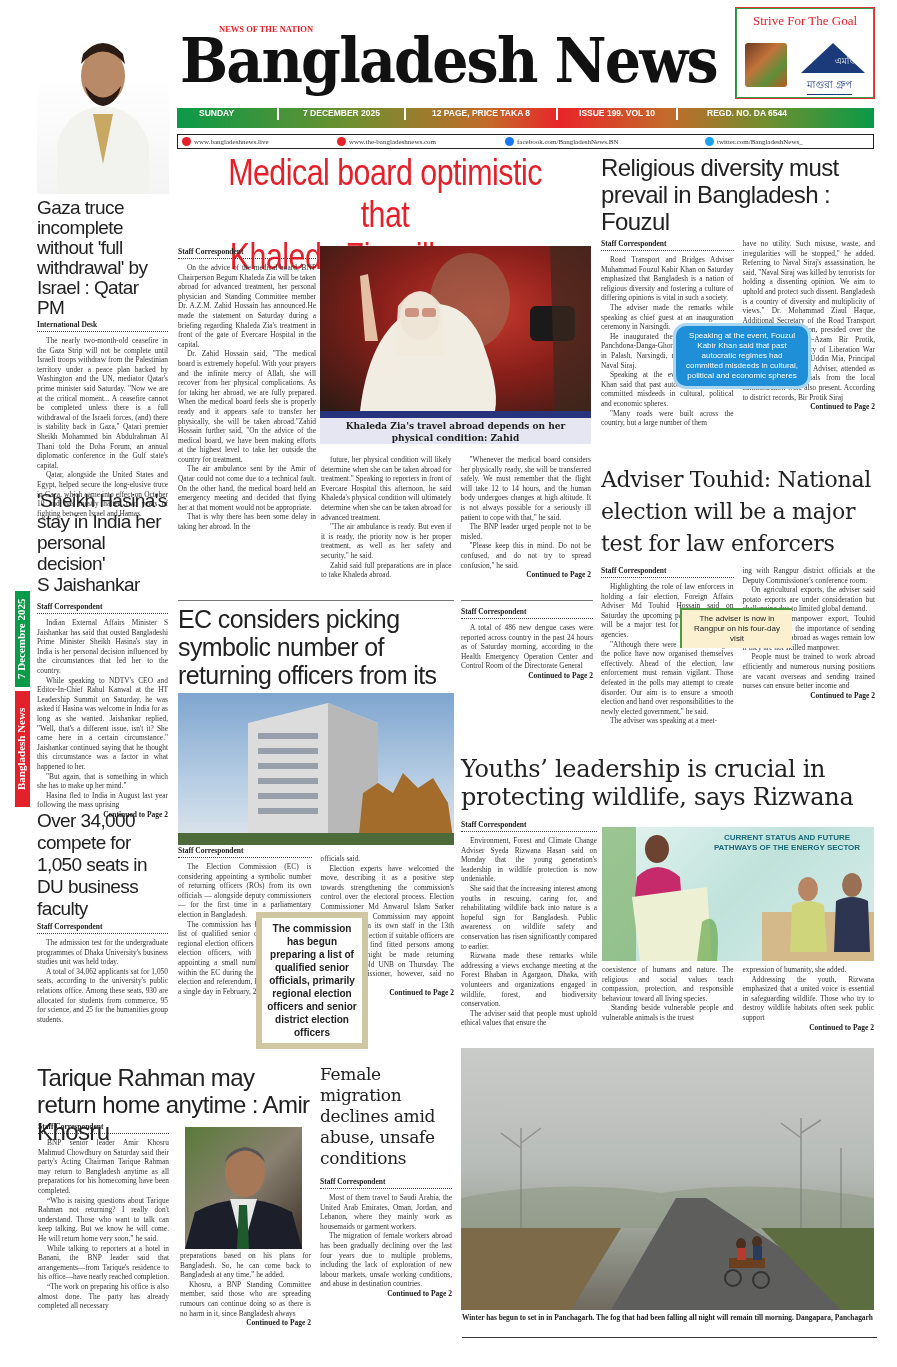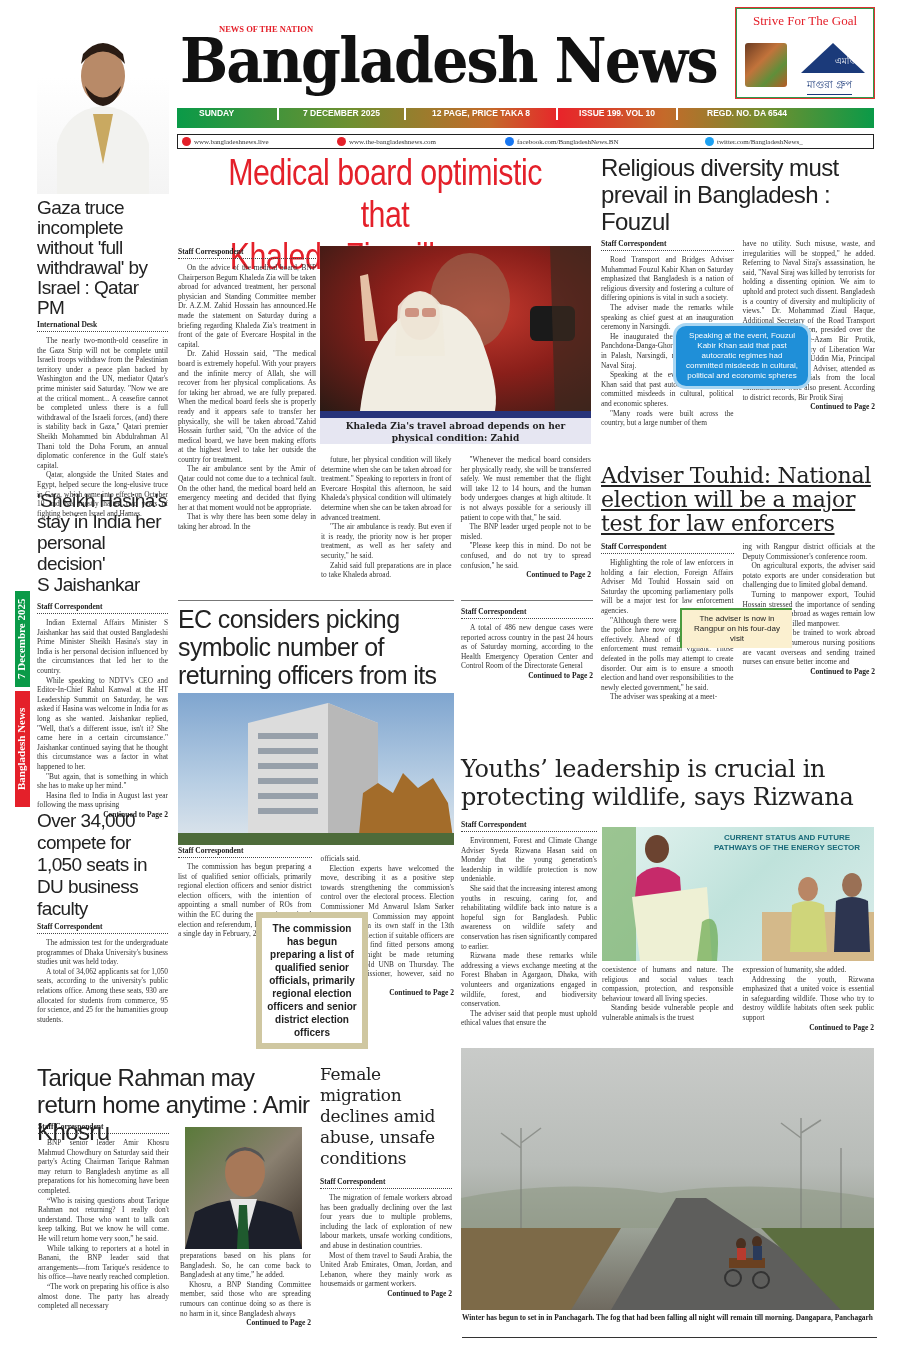--- a/index.html
+++ b/index.html
@@ -188,21 +188,21 @@
       <div class="body-text">
         <p style="text-indent:0;">have no utility. Such misuse, waste, and irregularities will be stopped," he added. Referring to Naval Siraj's assassination, he said, "Naval Siraj was killed by terrorists for holding a dissenting opinion. We aim to uphold and protect such dissent. Bangladesh is a country of diversity and multiplicity of views." Dr. Mohammad Ziaul Haque, Additional Secretary of the Road Transport and Highways Division, presided over the programme. Farooq-e-Azam Bir Protik, Adviser to the Ministry of Liberation War Affairs, and M. Siraj Uddin Mia, Principal Secretary to the Chief Adviser, attended as special guests. Officials from the local administration were also present. According to district records, Bir Protik Siraj</p>
       </div>
       <div class="cont">Continued to Page 2</div>
     </div>
   </div>
 </div>
 <div class="abs pullquote-blue" style="left:676px;top:326px;width:132px;">Speaking at the event, Fouzul Kabir Khan said that past autocratic regimes had committed misdeeds in cultural, political and economic spheres</div>
 
 <div class="abs" style="left:601px;top:464px;width:274px;">
-  <div class="hl-serif" style="font-size:22px;line-height:24px;text-decoration:underline;">Adviser Touhid: National election will be a major test for law enforcers</div>
+  <div class="hl-serif" style="font-size:22px;line-height:32px;">Adviser Touhid: National election will be a major test for law enforcers</div>
   <div class="cols" style="margin-top:6px;">
     <div>
       <div class="byline">Staff Correspondent</div>
       <div class="body-text">
         <p>Highlighting the role of law enforcers in holding a fair election, Foreign Affairs Adviser Md Touhid Hossain said on Saturday the upcoming parliamentary polls will be a major test for law enforcement agencies.</p>
         <p>"Although there were initial challenges, the police have now organised themselves effectively. Ahead of the election, law enforcement must remain vigilant. Those defeated in the polls may attempt to create disorder. Our aim is to ensure a smooth election and hand over responsibilities to the newly elected government," he said.</p>
         <p>The adviser was speaking at a meet-</p>
       </div>
     </div>
     <div>
@@ -235,20 +235,21 @@
     </g>
     <path d="M180 152 L185 100 L200 90 L215 100 L225 80 L240 95 L255 85 L270 110 L276 152 Z" fill="#a36c2a"></path>
     <path d="M0 140 L276 140 L276 152 L0 152 Z" fill="#4d6b3a"></path>
   </svg>
 </div>
 <div class="abs" style="left:178px;top:846px;width:276px;">
   <div class="cols">
     <div>
       <div class="byline">Staff Correspondent</div>
       <div class="body-text">
+        <p>The Election Commission (EC) is considering appointing a symbolic number of returning officers (ROs) from its own officials — alongside deputy commissioners — for the first time in a parliamentary election in Bangladesh.</p>
         <p>The commission has begun preparing a list of qualified senior officials, primarily regional election officers and senior district election officers, with the intention of appointing a small number of ROs from within the EC during the upcoming national election and referendum, likely to be held in a single day in February, 2026,</p>
       </div>
     </div>
     <div style="padding-top:8px;">
       <div class="body-text">
         <p style="text-indent:0;">officials said.</p>
         <p>Election experts have welcomed the move, describing it as a positive step towards strengthening the commission's control over the electoral process. Election Commissioner Md Anwarul Islam Sarker hinted that the Commission may appoint some ROs from its own staff in the 13th parliamentary election if suitable officers are found. "If we find fitted persons among them, they might be made returning officers," he told UNB on Thursday. The election commissioner, however, said no decision</p>
       </div>
       <div class="cont">Continued to Page 2</div>
     </div>
@@ -331,22 +332,22 @@
     <p style="text-indent:0;">preparations based on his plans for Bangladesh. So, he can come back to Bangladesh at any time,” he added.</p>
     <p>Khosru, a BNP Standing Committee member, said those who are spreading rumours can continue doing so as there is no harm in it, since Bangladesh always</p>
   </div>
   <div class="cont">Continued to Page 2</div>
 </div>
 
 <div class="abs" style="left:320px;top:1064px;width:132px;">
   <div class="hl-serif" style="font-size:17px;line-height:21px;">Female migration declines amid abuse, unsafe conditions</div>
   <div class="byline" style="margin-top:8px;">Staff Correspondent</div>
   <div class="body-text">
+    <p>Most of them travel to Saudi Arabia, the United Arab Emirates, Oman, Jordan, and Lebanon, where they mainly work as housemaids or garment workers.</p>
     <p>The migration of female workers abroad has been gradually declining over the last four years due to multiple problems, including the lack of exploration of new labour markets, unsafe working conditions, and abuse in destination countries.</p>
-    <p>Most of them travel to Saudi Arabia, the United Arab Emirates, Oman, Jordan, and Lebanon, where they mainly work as housemaids or garment workers.</p>
   </div>
   <div class="cont">Continued to Page 2</div>
 </div>
 
 <div class="abs photo" style="left:461px;top:1048px;width:413px;height:262px;background:linear-gradient(180deg,#c9cbc9 0%,#b8bcb8 45%,#9aa095 70%,#6f6a60 100%);">
   <svg width="413" height="262" viewBox="0 0 413 262">
     <path d="M0 150 Q100 130 200 145 Q300 130 413 150 L413 180 L0 180 Z" fill="#8f9a86" opacity="0.6"></path>
     <path d="M150 262 L215 150 L245 150 L413 262 Z" fill="#5e5e5c"></path>
     <path d="M0 180 L160 180 L110 262 L0 262 Z" fill="#7d6a48"></path>
     <path d="M300 180 L413 180 L413 262 L380 262 Z" fill="#5c6e40"></path>

